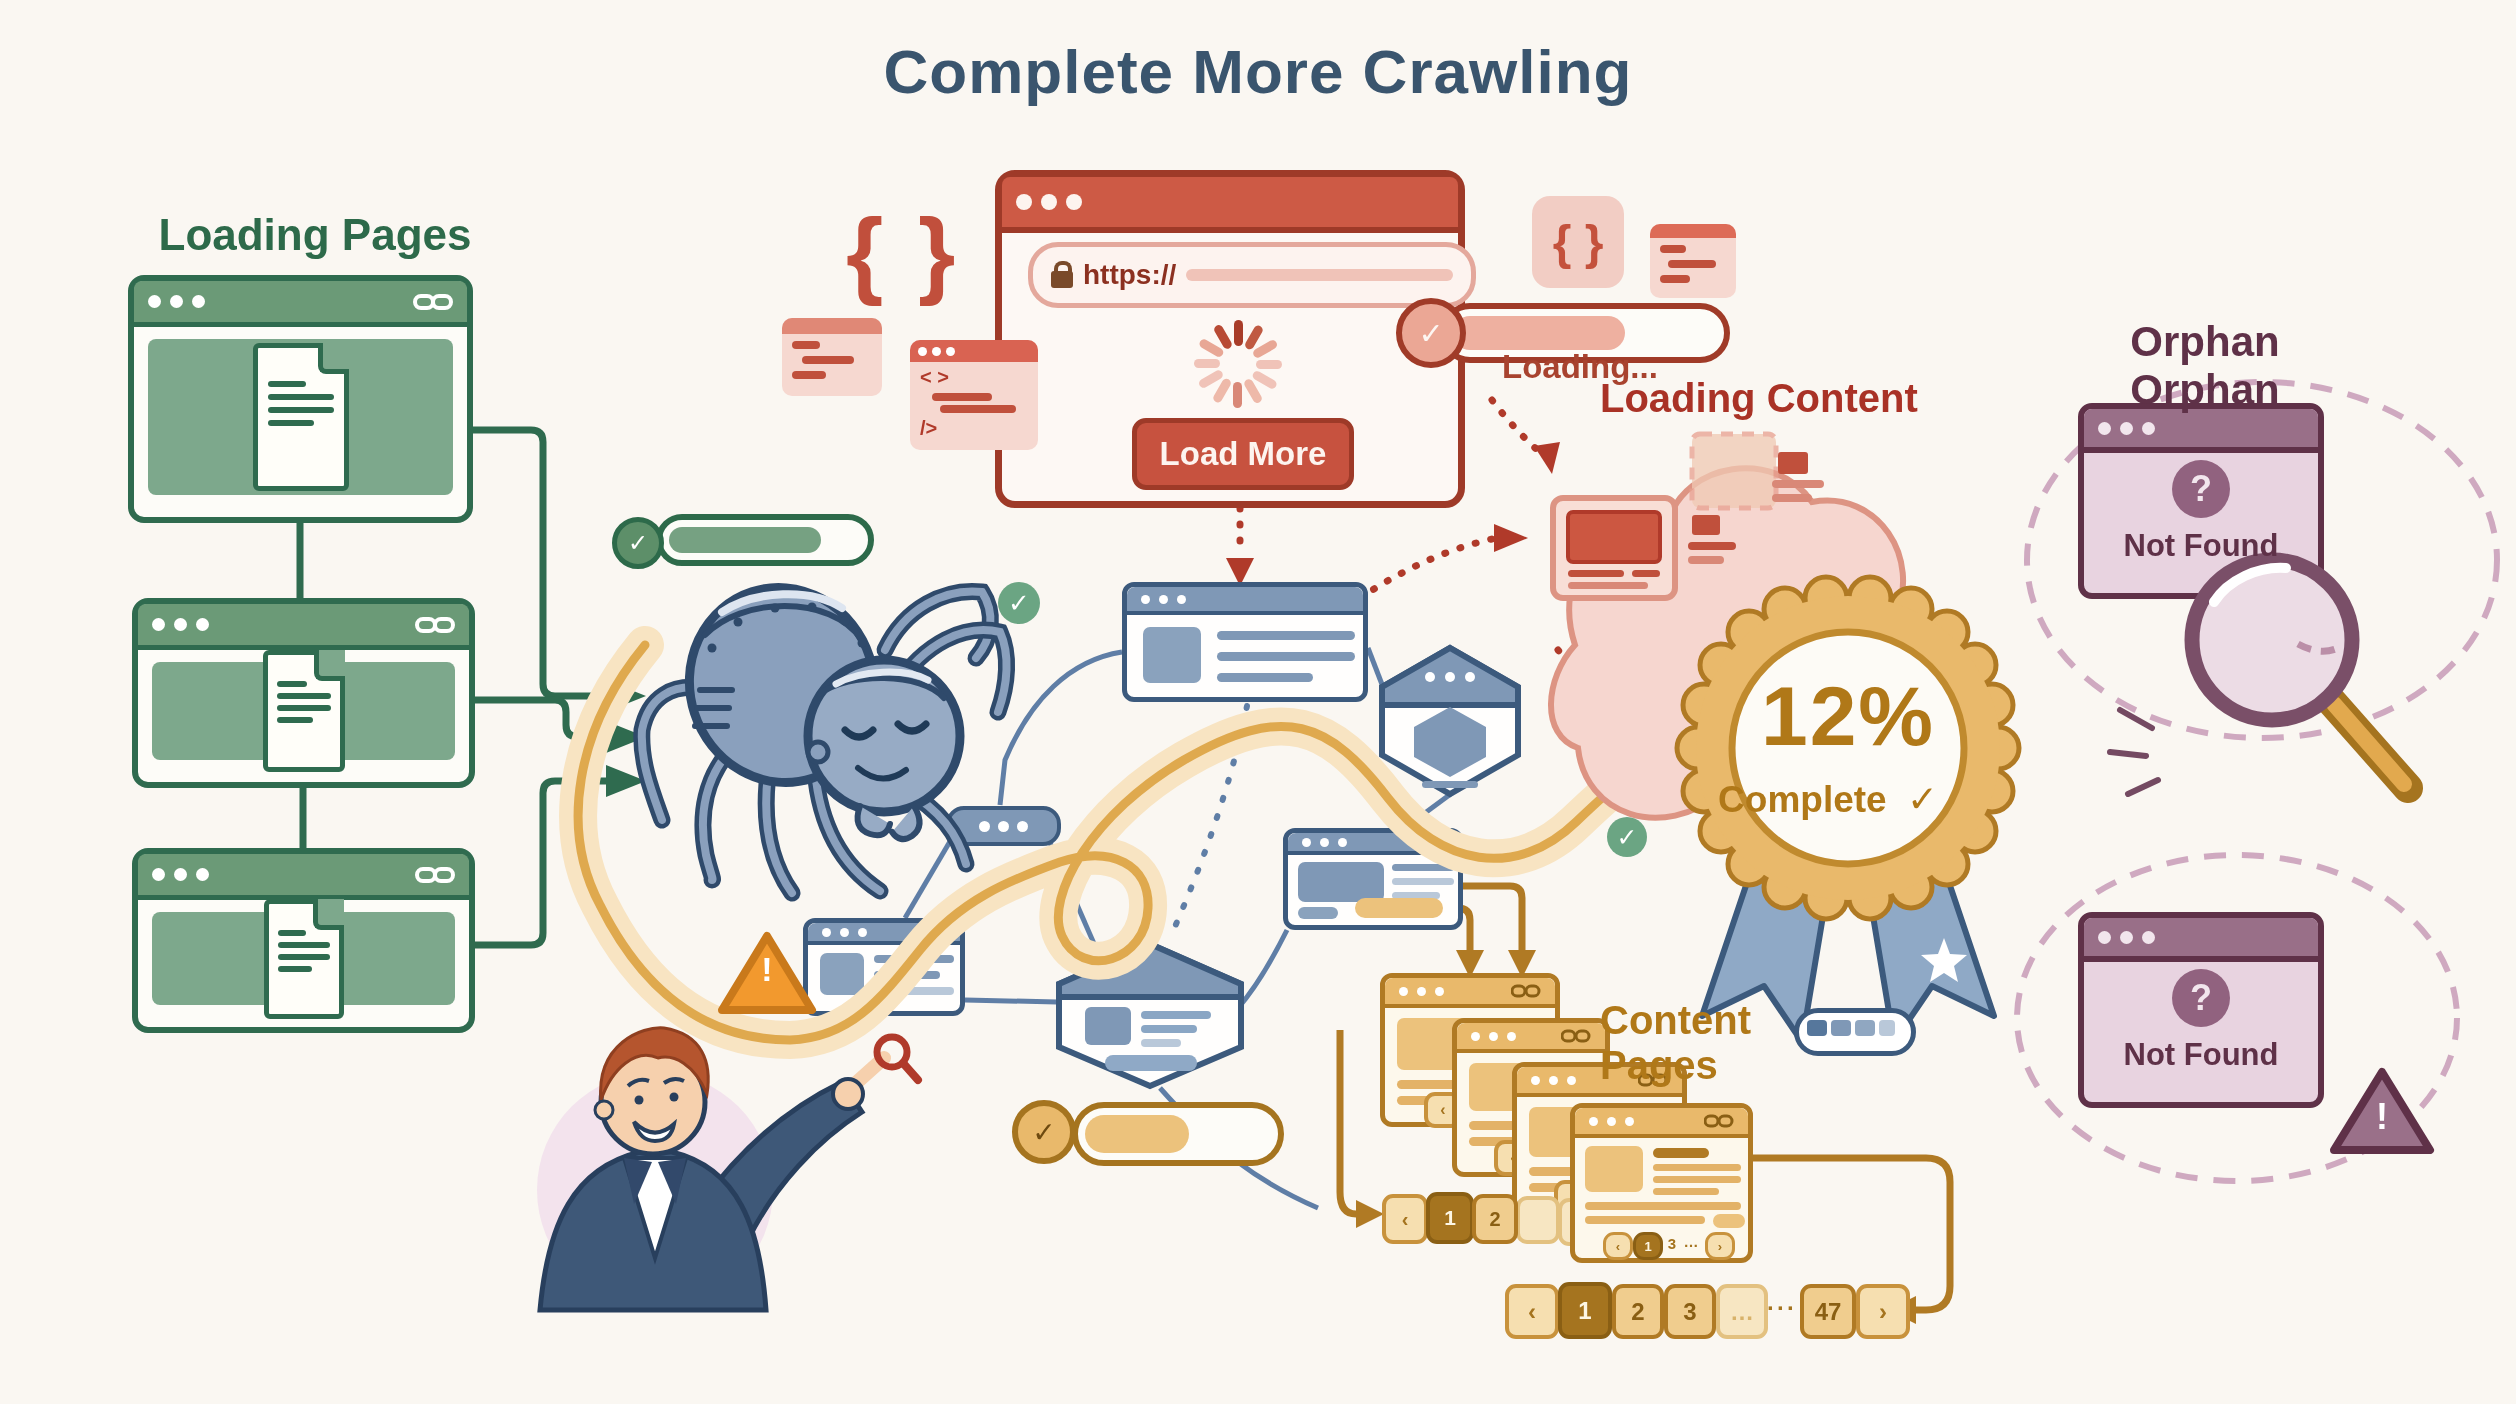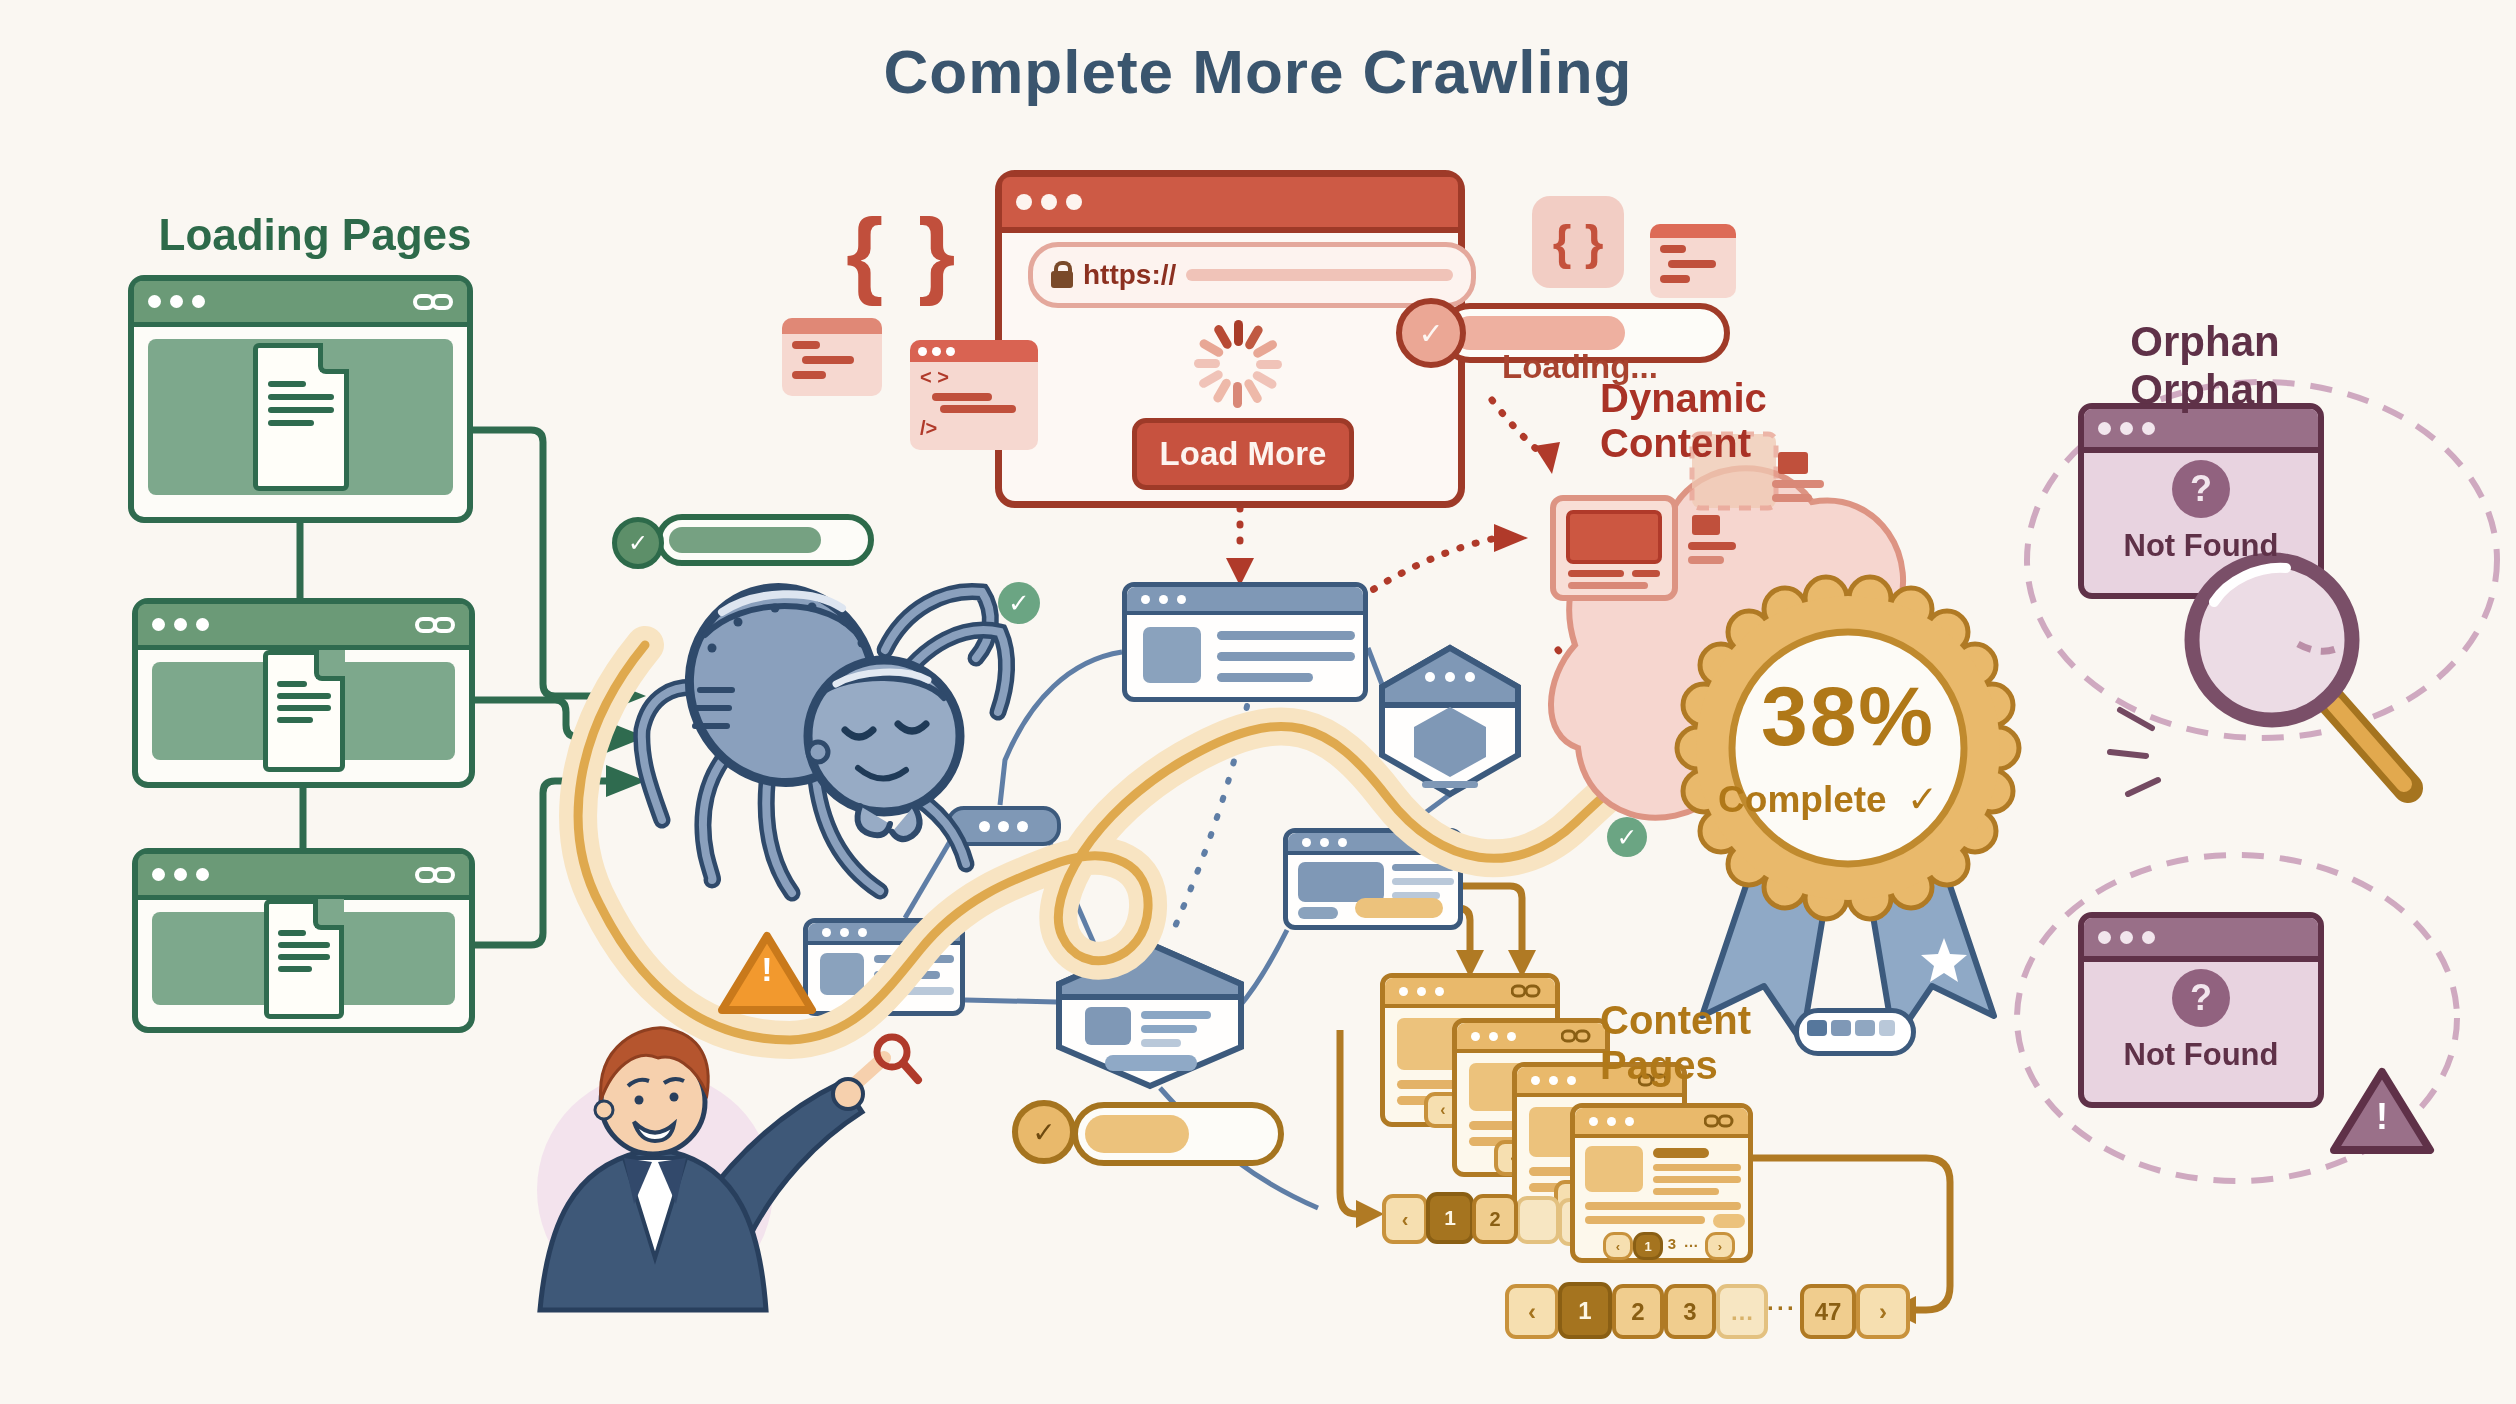--- a/index.html
+++ b/index.html
@@ -289,21 +289,21 @@
   <div class="pdash" style="width:26px;"></div>
   <div class="pdash" style="width:48px;margin-left:18px;"></div>
   <div class="pdash" style="width:30px;"></div>
 </div>
 
 <div class="pbar" style="left:1440px;top:303px;width:278px;height:48px;border:6px solid #a03b28;">
   <div class="pfill" style="width:62%;background:#eeb0a0;"></div>
 </div>
 <div class="ck" style="left:1396px;top:298px;width:58px;height:58px;background:#eba795;border:6px solid #a03b28;color:#fdf6f2;font-size:30px;">✓</div>
 <div class="lbl" id="loading-label">Loading...</div>
-<div class="lbl" id="dynamic-label">Dynamic Content</div>
+<div class="lbl" id="dynamic-label">Loading Content</div>
 
 <div class="win blue" style="left:1122px;top:582px;width:246px;height:120px;">
   <div class="whead" style="height:28px;">
     <span class="wdot sm"></span>
       <span class="wdot sm"></span>
       <span class="wdot sm"></span>
   </div>
   <div class="wbody" style="height:78px;">
     <div class="bblk" style="left:16px;top:12px;width:58px;height:56px;"></div>
     <div class="bln" style="left:90px;top:16px;width:138px;"></div>
@@ -527,21 +527,21 @@
 <div class="pbar" style="left:656px;top:514px;width:206px;height:40px;border:6px solid #2d6a4a;">
   <div class="pfill" style="width:74%;background:#76a182;"></div>
 </div>
 <div class="ck" style="left:998px;top:582px;width:42px;height:42px;background:#6ba583;color:#fff;font-size:26px;">✓</div>
 <div class="ck" style="left:1607px;top:817px;width:40px;height:40px;background:#6ba583;color:#fff;font-size:25px;">✓</div>
 <div class="ck" style="left:1012px;top:1100px;width:52px;height:52px;background:#e9b96b;border:6px solid #a5741f;color:#6e4a10;font-size:28px;">✓</div>
 <div class="pbar" style="left:1072px;top:1102px;width:200px;height:52px;border:6px solid #a5741f;">
   <div class="pfill" style="width:52%;background:#ecc27c;"></div>
 </div>
 
-<div class="badge-txt" style="left:1728px;top:668px;width:240px;font-size:84px;letter-spacing:2px;">38%</div>
+<div class="badge-txt" style="left:1728px;top:668px;width:240px;font-size:84px;letter-spacing:2px;">12%</div>
 <div class="badge-txt" style="left:1708px;top:778px;width:240px;font-size:37px;">
   <span>Complete</span>
   <span style="margin-left:10px;">✓</span>
 </div>
 <div class="pbar" style="left:1794px;top:1008px;width:112px;height:38px;border:5px solid #3c5a7d;background:#fff;z-index:6;">
   <div class="seg" style="left:8px;top:7px;width:20px;height:16px;background:#56779c;"></div>
   <div class="seg" style="left:32px;top:7px;width:20px;height:16px;background:#7f98b6;"></div>
   <div class="seg" style="left:56px;top:7px;width:20px;height:16px;background:#90a7c1;"></div>
   <div class="seg" style="left:80px;top:7px;width:16px;height:16px;background:#b9c8d9;"></div>
 </div>

